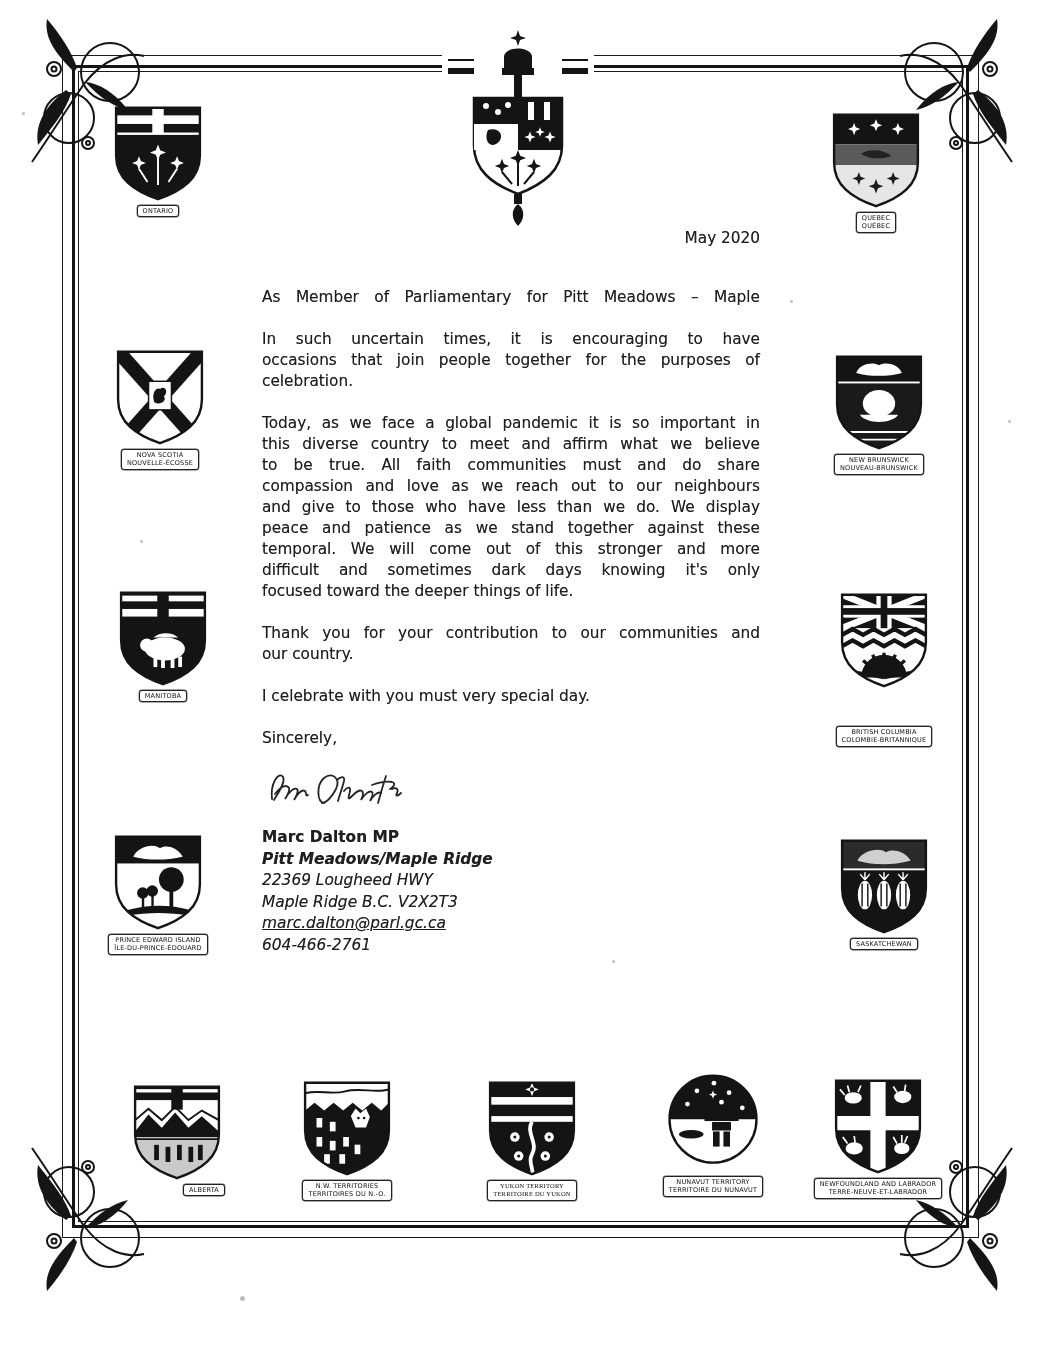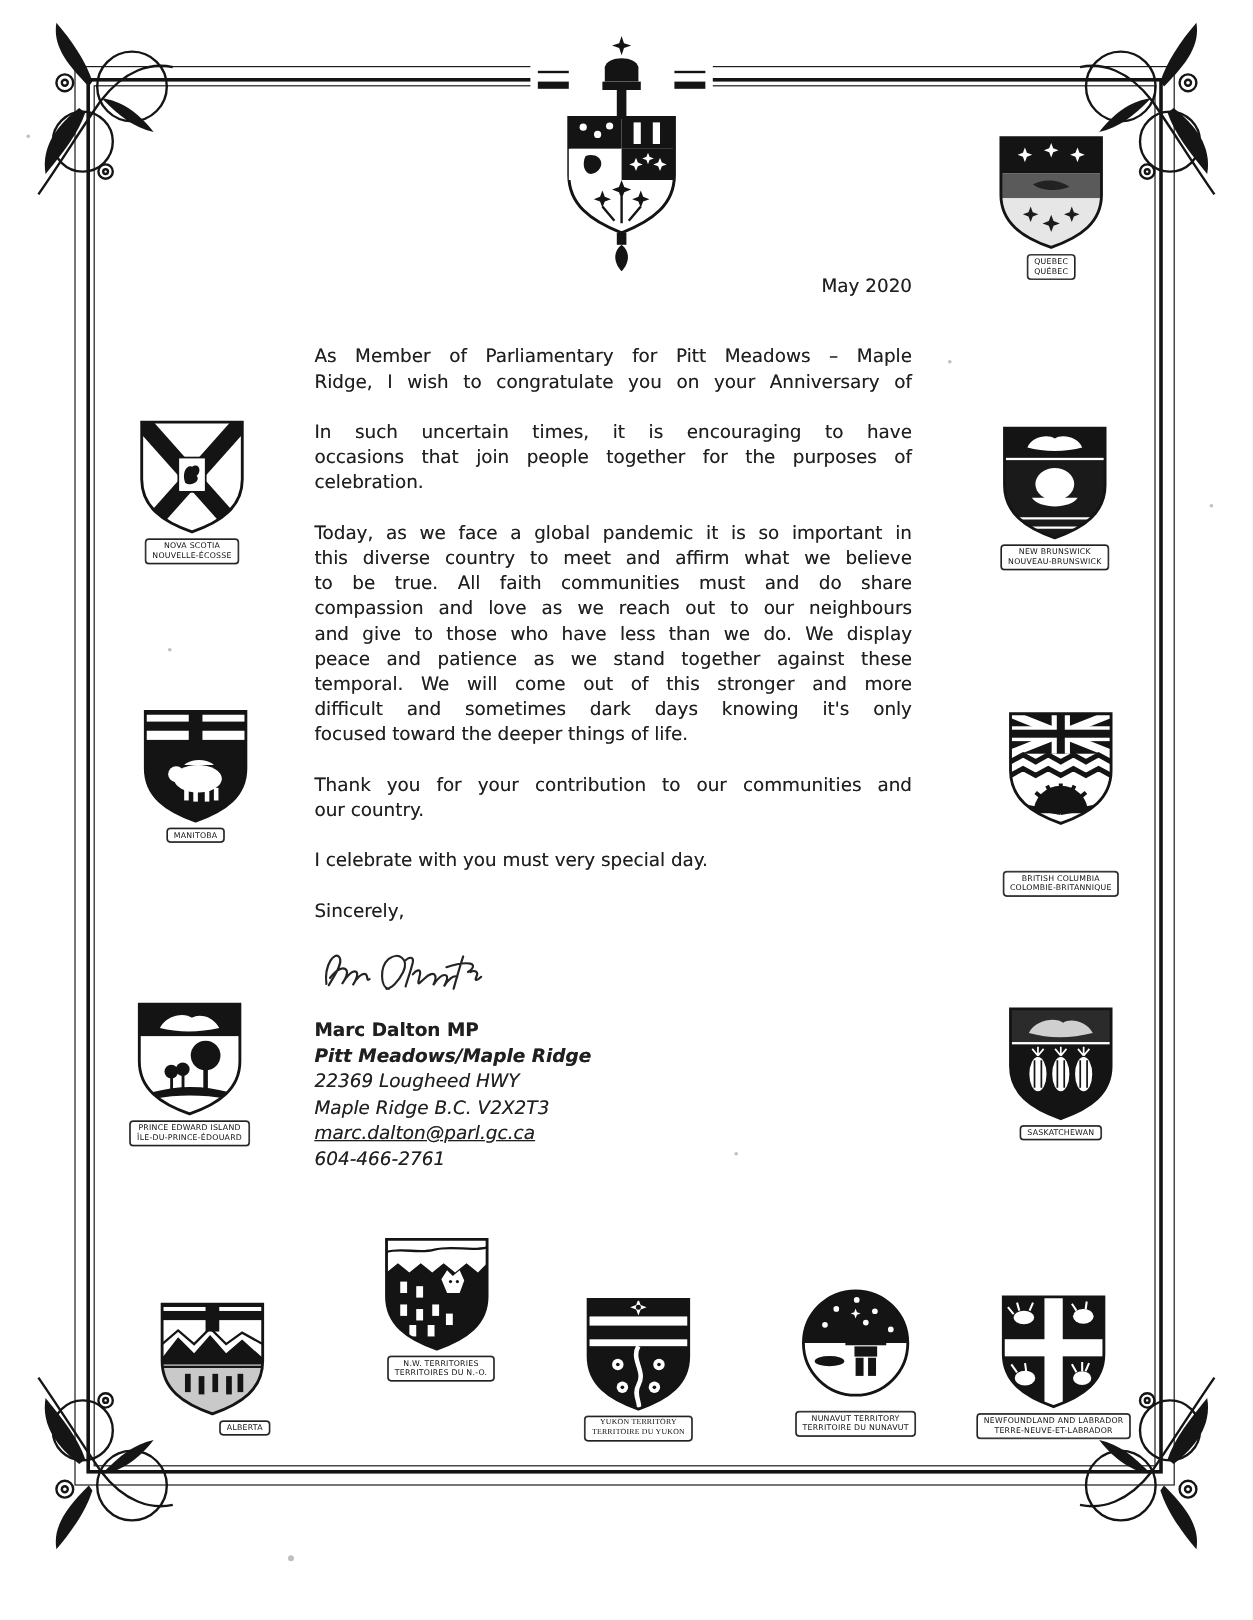--- a/index.html
+++ b/index.html
@@ -114,20 +114,40 @@
           <use href="#sp" transform="translate(50,64) scale(1)"></use>
           <use href="#sp" transform="translate(66,72) scale(0.9)"></use>
           <path d="M50,70 V92 M34,78 L44,90 M66,78 L56,90" stroke="#141414" stroke-width="2" fill="none"></path>
         </g>
       </g>
       <rect x="66" y="166" width="8" height="10" fill="#141414"></rect>
       <path d="M70,176 C78,182 76,192 70,198 C64,192 62,182 70,176 Z" fill="#141414"></path>
     </svg>
   </div>
 
+  <div class="crest" style="left:93px;top:103px;">
+    <svg width="96" height="100" viewBox="0 0 100 105">
+      <use href="#sh" fill="#141414"></use>
+      <g clip-path="url(#shc)">
+        <rect x="44" y="5" width="12" height="27" fill="#fff"></rect>
+          <rect x="6" y="13" width="88" height="9" fill="#fff"></rect>
+        <rect x="6" y="31" width="88" height="2.5" fill="#fff"></rect>
+        <g fill="#fff">
+          <use href="#sp" transform="translate(30,63) scale(0.9)"></use>
+          <use href="#sp" transform="translate(50,52) scale(1.05)"></use>
+          <use href="#sp" transform="translate(70,63) scale(0.9)"></use>
+        </g>
+        <path d="M50,58 V86 M30,69 L39,83 M70,69 L61,83" stroke="#fff" stroke-width="2" fill="none"></path>
+      </g>
+      <use href="#sh" fill="none" stroke="#141414" stroke-width="2.5"></use>
+    </svg>
+    <div class="ribbon">
+      <span>ONTARIO</span>
+    </div>
+  </div>
 
   <div class="crest" style="left:811px;top:110px;">
     <svg width="96" height="100" viewBox="0 0 100 105">
       <use href="#sh" fill="#fff"></use>
       <g clip-path="url(#shc)">
         <rect x="6" y="5" width="88" height="31" fill="#141414"></rect>
         <g fill="#fff">
           <use href="#sp" transform="translate(27,20) scale(0.8)"></use>
           <use href="#sp" transform="translate(50,16) scale(0.8)"></use>
           <use href="#sp" transform="translate(73,20) scale(0.8)"></use>
@@ -300,21 +320,21 @@
         </g>
         <path d="M6,60 H94" stroke="#141414" stroke-width="2"></path>
       </g>
       <use href="#sh" fill="none" stroke="#141414" stroke-width="2.5"></use>
     </svg>
     <div class="ribbon">
       <span>ALBERTA</span>
     </div>
   </div>
 
-  <div class="crest" style="left:282px;top:1028px;align-items:flex-end;">
+  <div class="crest" style="left:282px;top:1078px;">
     <svg width="96" height="100" viewBox="0 0 100 105">
       <use href="#sh" fill="#fff"></use>
       <g clip-path="url(#shc)">
         <path d="M6,34 L16,26 L26,34 L36,26 L46,34 L56,26 L66,34 L76,26 L86,34 L94,26 L94,105 L6,105 Z" fill="#141414"></path>
         <path d="M6,16 C20,12 34,18 48,14 C64,10 80,16 94,12" stroke="#141414" stroke-width="2" fill="none"></path>
         <path d="M54,40 L59,32 L64,37 L70,32 L74,41 L70,52 L59,52 Z" fill="#fff"></path>
         <circle cx="62" cy="42" r="1.4" fill="#141414"></circle>
           <circle cx="68" cy="42" r="1.4" fill="#141414"></circle>
         <g fill="#fff">
           <rect x="18" y="42" width="6" height="10"></rect>
@@ -416,21 +436,20 @@
       <span>NEWFOUNDLAND AND LABRADOR</span>
       <span>TERRE-NEUVE-ET-LABRADOR</span>
     </div>
   </div>
 
   <div class="letter">
     <div class="date">May 2020</div>
     <div>
         <div class="para">
           <div class="line">As Member of Parliamentary for Pitt Meadows – Maple</div>
-          <div class="line">Ridge, I wish to congratulate you on your Anniversary of</div>
         </div>
         <div class="para">
           <div class="line">In such uncertain times, it is encouraging to have</div>
           <div class="line">occasions that join people together for the purposes of</div>
           <div class="line last">celebration.</div>
         </div>
         <div class="para">
           <div class="line">Today, as we face a global pandemic it is so important in</div>
           <div class="line">this diverse country to meet and affirm what we believe</div>
           <div class="line">to be true. All faith communities must and do share</div>

